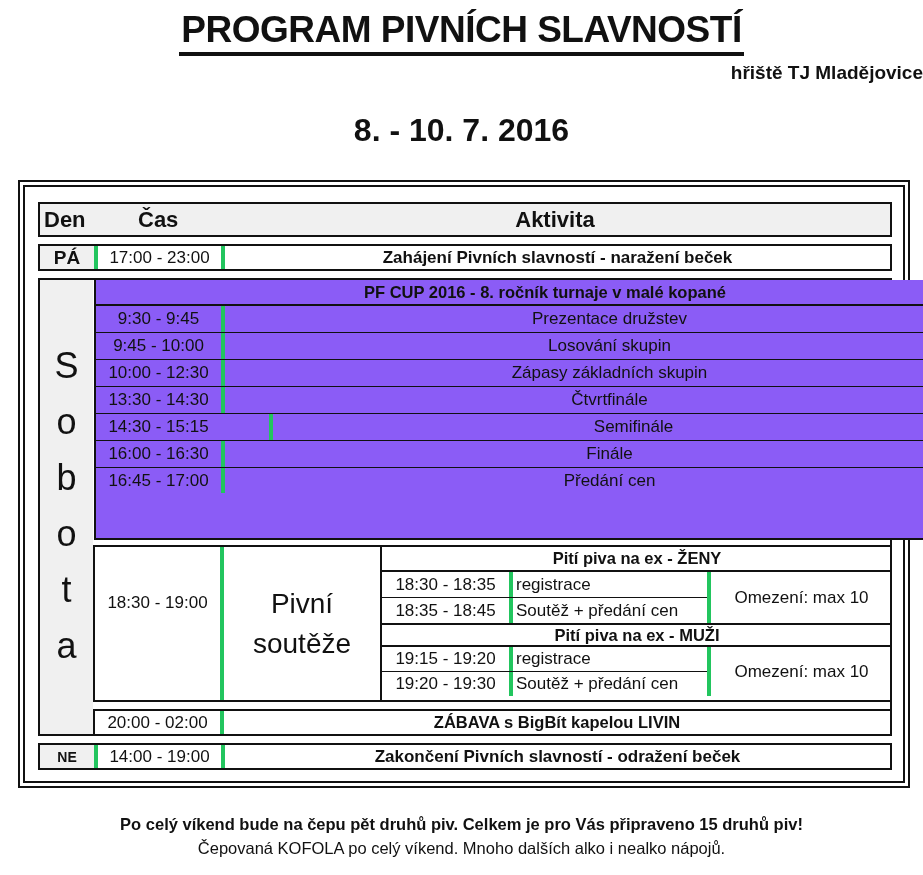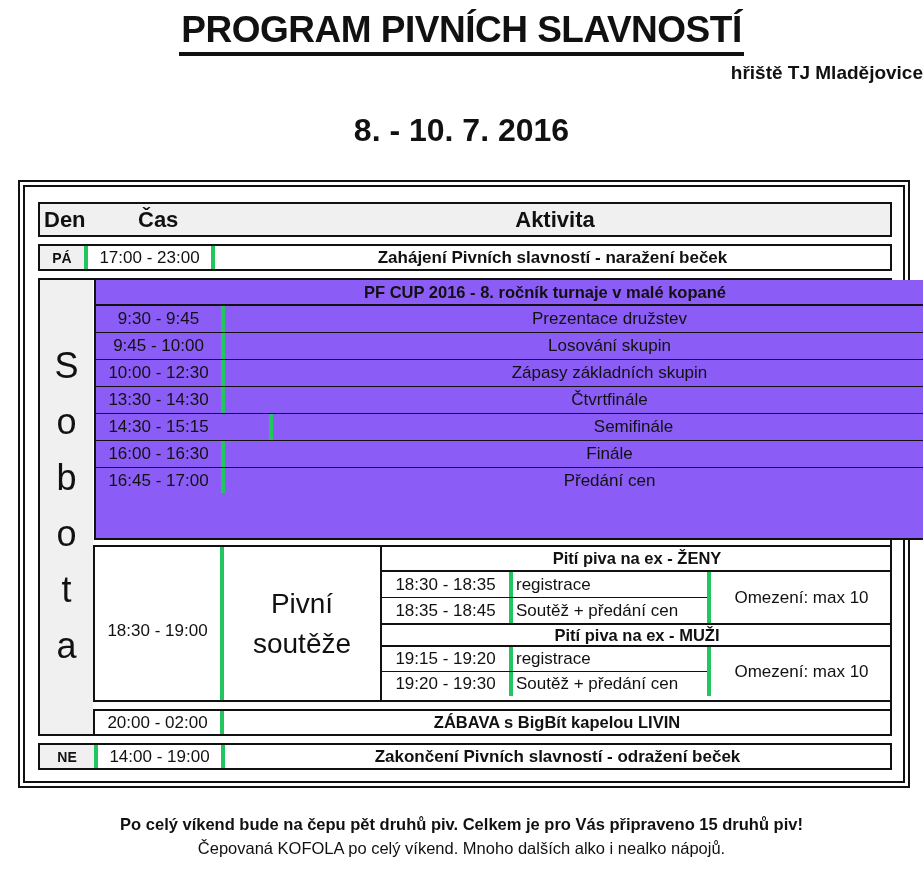--- a/index.html
+++ b/index.html
@@ -41,21 +41,21 @@
 <div class="abs frame-outer"></div>
 <div class="abs frame-inner"></div>
 
 <div class="abs hdr">
   <div class="h" style="left:4px;">Den</div>
   <div class="h" style="left:98px;">Čas</div>
   <div class="h" style="left:180px; width:670px; text-align:center;">Aktivita</div>
 </div>
 
 <div class="abs box" style="left:38px; top:244px; width:854px; height:27px; display:flex;">
-  <div class="cell gray bold" style="width:44px; font-size:14px;">PÁ</div>
+  <div class="cell gray bold" style="width:54px; font-size:19px;">PÁ</div>
   <div class="cell t17 vl" style="width:127px;">17:00 - 23:00</div>
   <div class="cell t17 vl bold" style="flex:1;">Zahájení Pivních slavností - naražení beček</div>
 </div>
 
 <div class="abs box" style="left:38px; top:278px; width:854px; height:458px;">
 
   <div class="abs gray" style="left:0; top:0; width:53px; height:454px; display:flex; flex-direction:column; align-items:center; padding-top:58px;">
     <div class="day-letter">S</div>
     <div class="day-letter">o</div>
     <div class="day-letter">b</div>
@@ -90,21 +90,21 @@
       <div class="cell t17" style="width:125px;">16:00 - 16:30</div>
       <div class="cell t17 vl" style="flex:1;">Finále</div>
     </div>
     <div class="hl" style="display:flex; height:25px;">
       <div class="cell t17" style="width:125px;">16:45 - 17:00</div>
       <div class="cell t17 vl" style="flex:1;">Předání cen</div>
     </div>
   </div>
 
   <div class="abs" style="left:53px; top:265px; width:797px; height:157px; border-left:2px solid #111; border-top:2px solid #111; border-bottom:2px solid #111; background:#fff;">
-    <div class="abs cell t17" style="left:0; top:0; width:125px; height:111px;margin-top:28px;">18:30 - 19:00</div>
+    <div class="abs cell t17" style="left:0; top:0; width:125px; height:111px;">18:30 - 19:00</div>
     <div class="abs cell vl" style="left:125px; top:0; width:160px; height:153px; flex-direction:column;">
       <div class="pivni">Pivní</div>
       <div class="pivni">soutěže</div>
     </div>
     <div class="abs" style="left:285px; top:0; width:512px; height:153px; border-left:2px solid #111;">
 
       <div class="cell bold t16" style="height:25px; border-bottom:2px solid #111;">Pití piva na ex - ŽENY</div>
       <div style="position:relative; height:51px;">
         <div class="abs cell t17" style="left:0; top:0; width:127px; height:25px;">18:30 - 18:35</div>
         <div class="abs t17 vl" style="left:127px; top:0; width:198px; height:25px; line-height:25px; padding-left:3px;">registrace</div>

